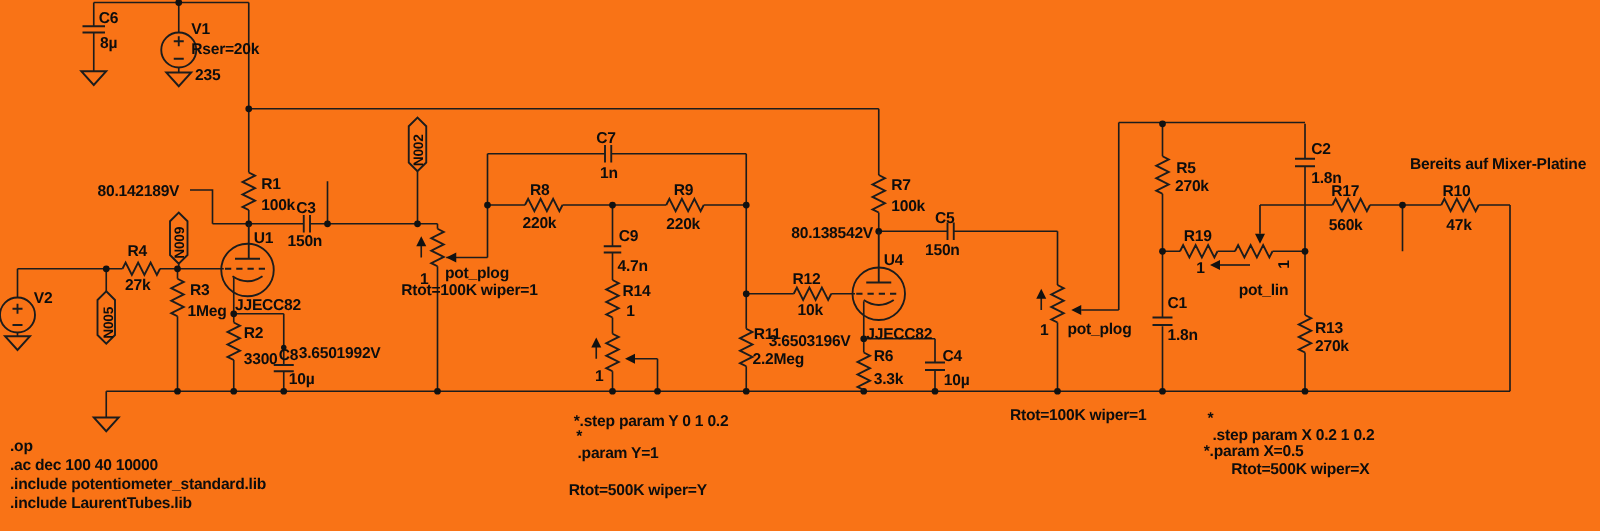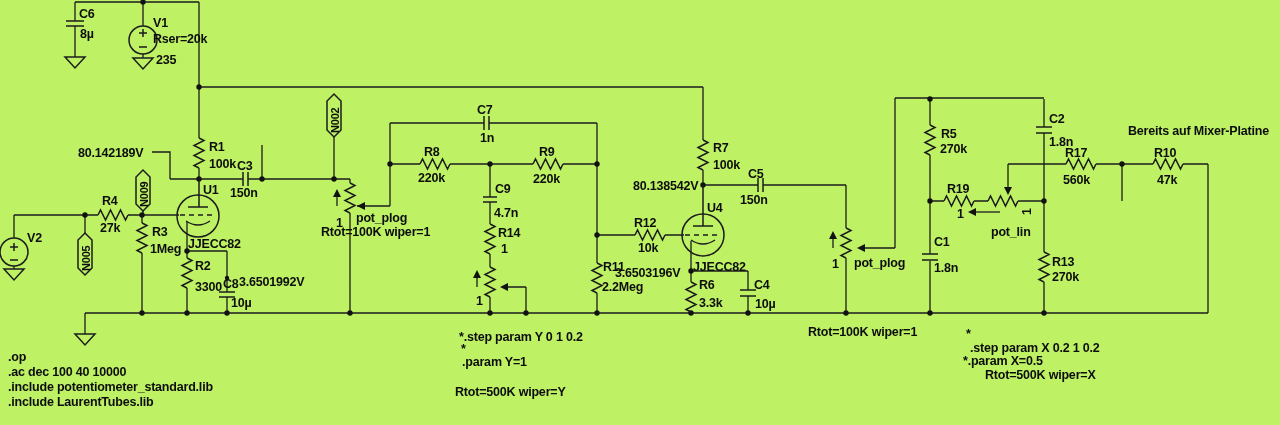--- a/index.html
+++ b/index.html
@@ -1,16 +1,16 @@
 <!DOCTYPE html>
 <html><head>
 <meta charset="utf-8">
 <style>
   html,body{margin:0;padding:0;background:#e8e8e8;}
-  .stage{width:1280px;height:425px;background:#bef264;position:relative;overflow:hidden;}
+  .stage{width:1280px;height:425px;background:#f97316;position:relative;overflow:hidden;}
   svg{display:block;}
   svg text{font-family:"Liberation Sans","DejaVu Sans",sans-serif;font-weight:bold;font-size:12.5px;fill:#0d0d0d;letter-spacing:-0.2px;}
   svg text.flag{font-size:11px;}
   svg text.dir{font-size:12.5px;}
   .w{stroke:#1c1c1c;stroke-width:1.3;fill:none;}
   .cs{stroke:#1c1c1c;stroke-width:1.5;fill:none;}
   .dot{fill:#111;stroke:none;}
   .ah{fill:#111;stroke:none;}
 </style>
 </head>

